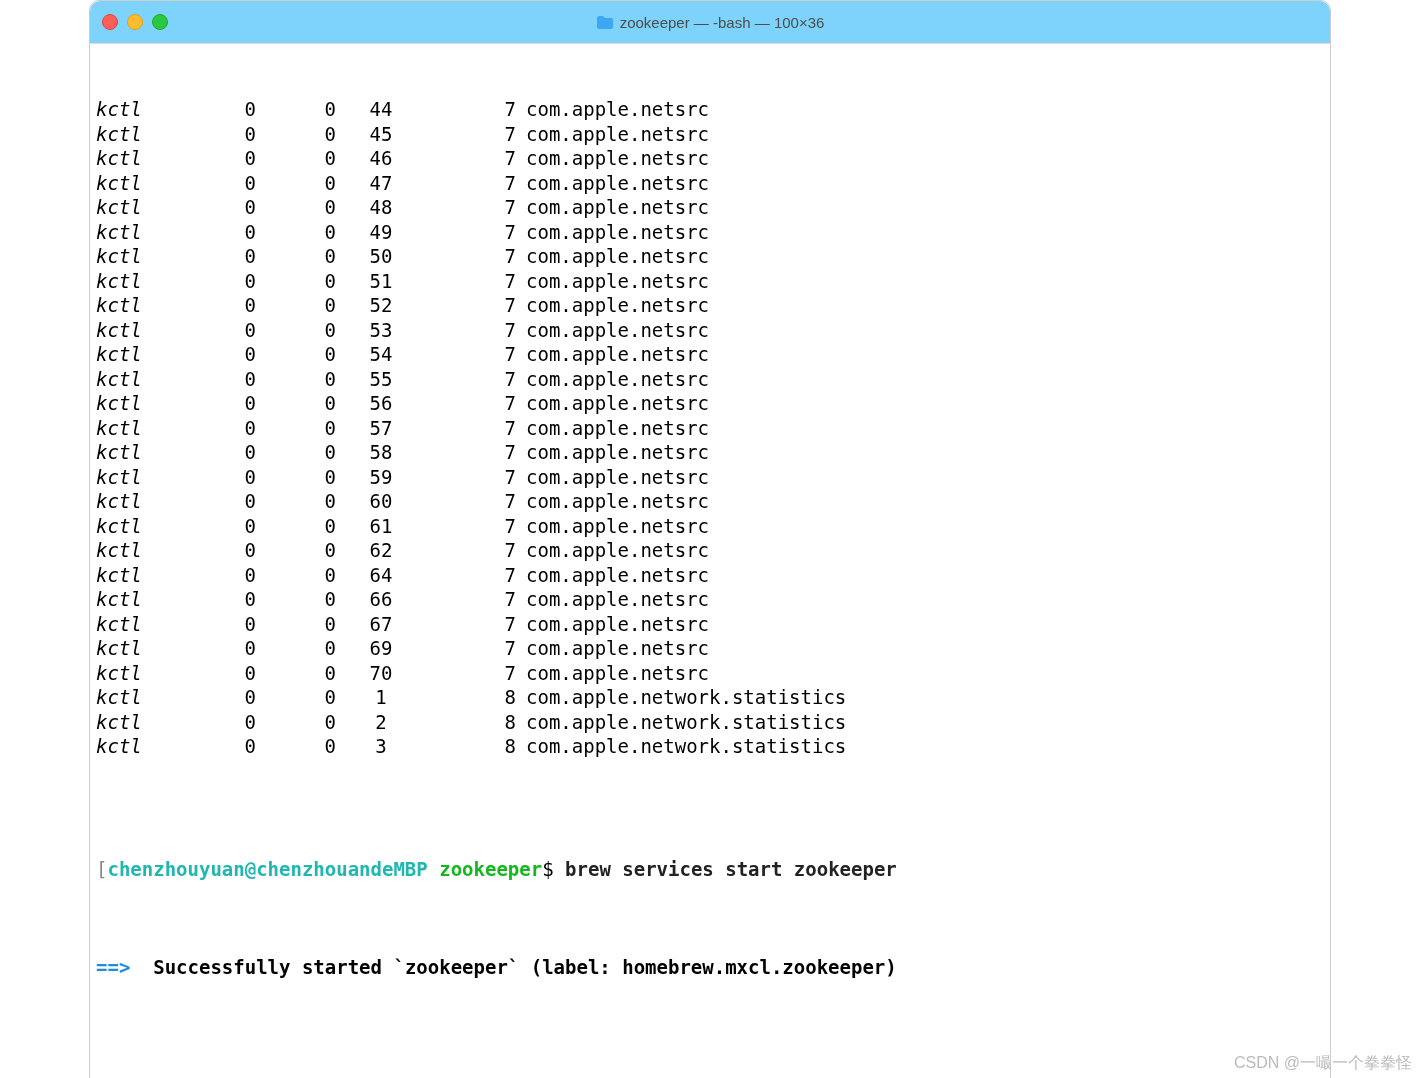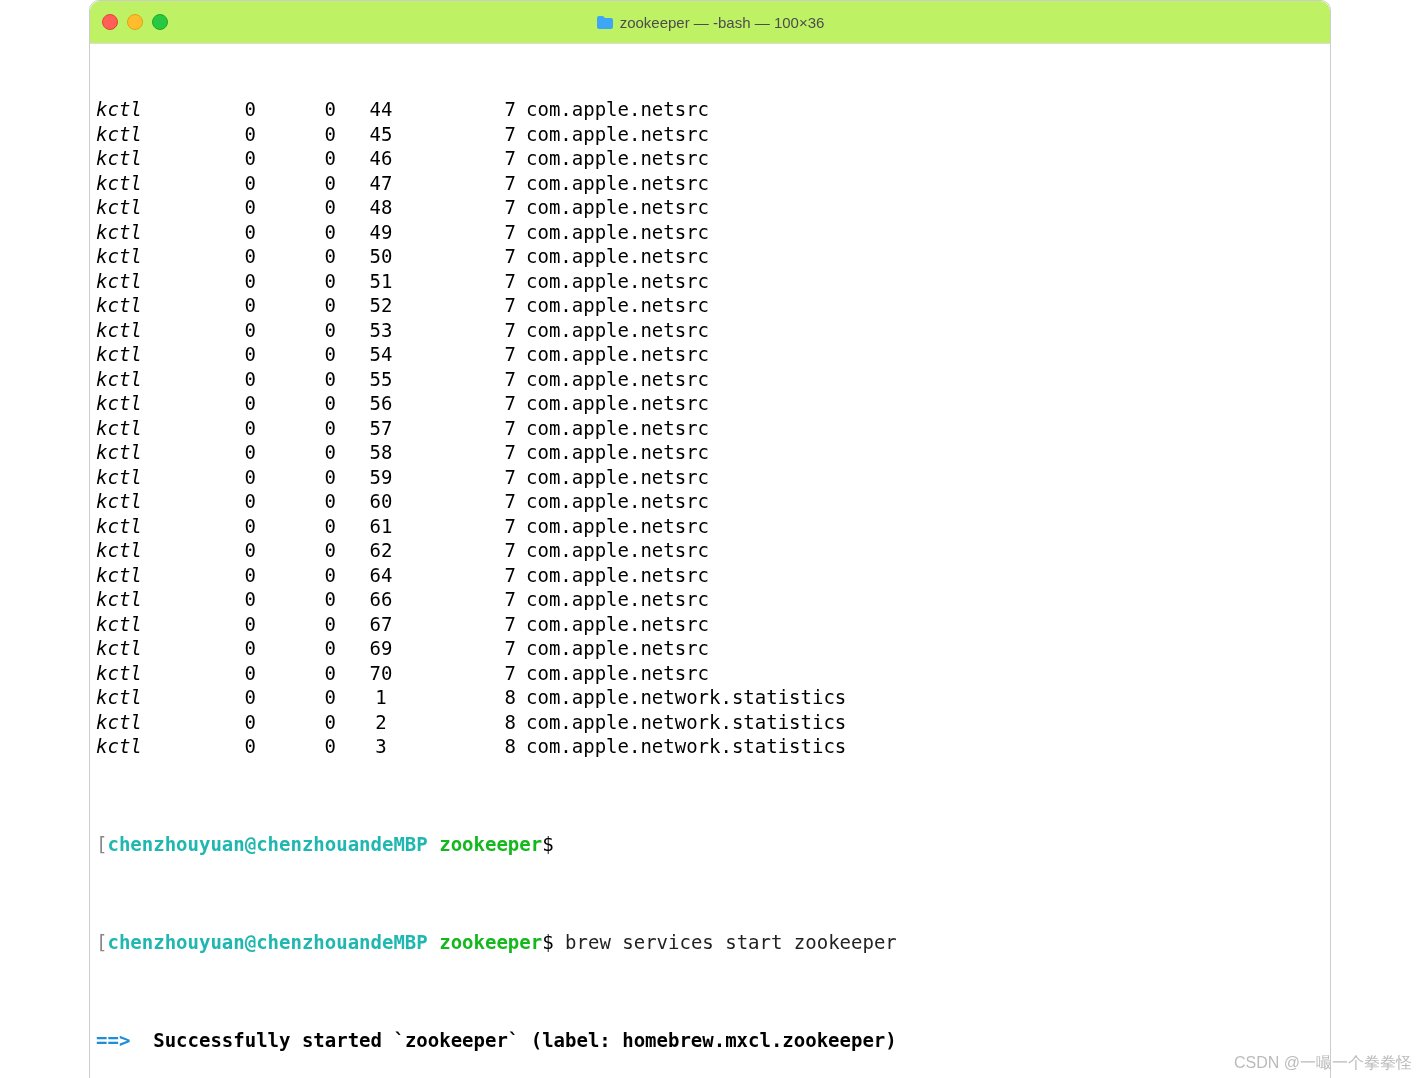--- a/index.html
+++ b/index.html
@@ -1,36 +1,36 @@
 <!DOCTYPE html>
 <html><head>
 <meta charset="utf-8">
 <style>
   html,body{margin:0;padding:0;background:#fff;font-family:Menlo,Consolas,monospace;}
   .window{width:1240px;margin:0 auto;border:1px solid #ccc;border-radius:10px 10px 0 0;background:#fff;}
-  .titlebar{height:42px;background:#bef264;border-bottom:1px solid #ddd;border-radius:10px 10px 0 0;display:flex;align-items:center;padding:0 12px;position:relative;}
+  .titlebar{height:42px;background:#7dd3fc;border-bottom:1px solid #ddd;border-radius:10px 10px 0 0;display:flex;align-items:center;padding:0 12px;position:relative;}
   .lights{display:flex;gap:9px;align-items:center;}
   .light{width:14px;height:14px;border-radius:50%;}
   .red{background:#ff5f57;border:1px solid #e24238;}
   .yellow{background:#ffbd2e;border:1px solid #e1a116;}
   .green{background:#28c940;border:1px solid #1ba92e;}
   .title-center{position:absolute;left:0;right:0;display:flex;justify-content:center;align-items:center;gap:6px;font-family:-apple-system,Helvetica,Arial,sans-serif;font-size:15px;color:#4d4d4d;}
   .folder-icon svg{display:block;}
   .term{padding:4px 6px 8px 6px;font-size:19px;line-height:24.5px;color:#000;white-space:pre;}
   .row span{display:inline-block;}
   .c0{width:70px;font-style:italic;}
   .c1{width:90px;text-align:right;}
   .c2{width:80px;text-align:right;}
   .c3{width:90px;text-align:center;}
   .c4{width:90px;text-align:right;padding-right:10px;}
   .c5{}
   .prompt-user{color:#1fb7b0;font-weight:bold;}
   .prompt-dir{color:#14b81d;font-weight:bold;}
   .prompt-sep{color:#000;}
-  .cmd{color:#222;}
+  .cmd{color:#222;font-weight:bold;}
   .bracket{color:#888;}
   .bold{font-weight:bold;}
   .arrow{color:#1f8ed8;font-weight:bold;}
   .watermark{position:fixed;bottom:4px;right:8px;color:#bbb;font-family:sans-serif;font-size:16px;}
 </style>
 </head>
 <body>
 
 <div class="window">
   <div class="titlebar">
@@ -45,21 +45,20 @@
             <path d="M1 3c0-1 .8-2 2-2h4l2 2h6c1 0 2 .8 2 2v7c0 1-.8 2-2 2H3c-1 0-2-.8-2-2V3z" fill="#3ea7f5"></path>
           </svg>
       </span>
       <span>zookeeper — -bash — 100×36</span>
     </div>
   </div>
 
   <div class="term">
     <div id="netstat-rows"><div class="row"><span class="c0">kctl</span><span class="c1">0</span><span class="c2">0</span><span class="c3">44</span><span class="c4">7</span><span class="c5">com.apple.netsrc</span></div><div class="row"><span class="c0">kctl</span><span class="c1">0</span><span class="c2">0</span><span class="c3">45</span><span class="c4">7</span><span class="c5">com.apple.netsrc</span></div><div class="row"><span class="c0">kctl</span><span class="c1">0</span><span class="c2">0</span><span class="c3">46</span><span class="c4">7</span><span class="c5">com.apple.netsrc</span></div><div class="row"><span class="c0">kctl</span><span class="c1">0</span><span class="c2">0</span><span class="c3">47</span><span class="c4">7</span><span class="c5">com.apple.netsrc</span></div><div class="row"><span class="c0">kctl</span><span class="c1">0</span><span class="c2">0</span><span class="c3">48</span><span class="c4">7</span><span class="c5">com.apple.netsrc</span></div><div class="row"><span class="c0">kctl</span><span class="c1">0</span><span class="c2">0</span><span class="c3">49</span><span class="c4">7</span><span class="c5">com.apple.netsrc</span></div><div class="row"><span class="c0">kctl</span><span class="c1">0</span><span class="c2">0</span><span class="c3">50</span><span class="c4">7</span><span class="c5">com.apple.netsrc</span></div><div class="row"><span class="c0">kctl</span><span class="c1">0</span><span class="c2">0</span><span class="c3">51</span><span class="c4">7</span><span class="c5">com.apple.netsrc</span></div><div class="row"><span class="c0">kctl</span><span class="c1">0</span><span class="c2">0</span><span class="c3">52</span><span class="c4">7</span><span class="c5">com.apple.netsrc</span></div><div class="row"><span class="c0">kctl</span><span class="c1">0</span><span class="c2">0</span><span class="c3">53</span><span class="c4">7</span><span class="c5">com.apple.netsrc</span></div><div class="row"><span class="c0">kctl</span><span class="c1">0</span><span class="c2">0</span><span class="c3">54</span><span class="c4">7</span><span class="c5">com.apple.netsrc</span></div><div class="row"><span class="c0">kctl</span><span class="c1">0</span><span class="c2">0</span><span class="c3">55</span><span class="c4">7</span><span class="c5">com.apple.netsrc</span></div><div class="row"><span class="c0">kctl</span><span class="c1">0</span><span class="c2">0</span><span class="c3">56</span><span class="c4">7</span><span class="c5">com.apple.netsrc</span></div><div class="row"><span class="c0">kctl</span><span class="c1">0</span><span class="c2">0</span><span class="c3">57</span><span class="c4">7</span><span class="c5">com.apple.netsrc</span></div><div class="row"><span class="c0">kctl</span><span class="c1">0</span><span class="c2">0</span><span class="c3">58</span><span class="c4">7</span><span class="c5">com.apple.netsrc</span></div><div class="row"><span class="c0">kctl</span><span class="c1">0</span><span class="c2">0</span><span class="c3">59</span><span class="c4">7</span><span class="c5">com.apple.netsrc</span></div><div class="row"><span class="c0">kctl</span><span class="c1">0</span><span class="c2">0</span><span class="c3">60</span><span class="c4">7</span><span class="c5">com.apple.netsrc</span></div><div class="row"><span class="c0">kctl</span><span class="c1">0</span><span class="c2">0</span><span class="c3">61</span><span class="c4">7</span><span class="c5">com.apple.netsrc</span></div><div class="row"><span class="c0">kctl</span><span class="c1">0</span><span class="c2">0</span><span class="c3">62</span><span class="c4">7</span><span class="c5">com.apple.netsrc</span></div><div class="row"><span class="c0">kctl</span><span class="c1">0</span><span class="c2">0</span><span class="c3">64</span><span class="c4">7</span><span class="c5">com.apple.netsrc</span></div><div class="row"><span class="c0">kctl</span><span class="c1">0</span><span class="c2">0</span><span class="c3">66</span><span class="c4">7</span><span class="c5">com.apple.netsrc</span></div><div class="row"><span class="c0">kctl</span><span class="c1">0</span><span class="c2">0</span><span class="c3">67</span><span class="c4">7</span><span class="c5">com.apple.netsrc</span></div><div class="row"><span class="c0">kctl</span><span class="c1">0</span><span class="c2">0</span><span class="c3">69</span><span class="c4">7</span><span class="c5">com.apple.netsrc</span></div><div class="row"><span class="c0">kctl</span><span class="c1">0</span><span class="c2">0</span><span class="c3">70</span><span class="c4">7</span><span class="c5">com.apple.netsrc</span></div><div class="row"><span class="c0">kctl</span><span class="c1">0</span><span class="c2">0</span><span class="c3">1</span><span class="c4">8</span><span class="c5">com.apple.network.statistics</span></div><div class="row"><span class="c0">kctl</span><span class="c1">0</span><span class="c2">0</span><span class="c3">2</span><span class="c4">8</span><span class="c5">com.apple.network.statistics</span></div><div class="row"><span class="c0">kctl</span><span class="c1">0</span><span class="c2">0</span><span class="c3">3</span><span class="c4">8</span><span class="c5">com.apple.network.statistics</span></div></div>
 
-    <div><span class="bracket">[</span><span class="prompt-user">chenzhouyuan@chenzhouandeMBP</span> <span class="prompt-dir">zookeeper</span><span class="prompt-sep">$</span> <span class="cmd"></span></div>
 
     <div><span class="bracket">[</span><span class="prompt-user">chenzhouyuan@chenzhouandeMBP</span> <span class="prompt-dir">zookeeper</span><span class="prompt-sep">$</span> <span class="cmd">brew services start zookeeper</span></div>
 
     <div class="bold"><span class="arrow">==&gt;</span>  <span>Successfully started `zookeeper` (label: homebrew.mxcl.zookeeper)</span></div>
 
     
 
     
 
     

